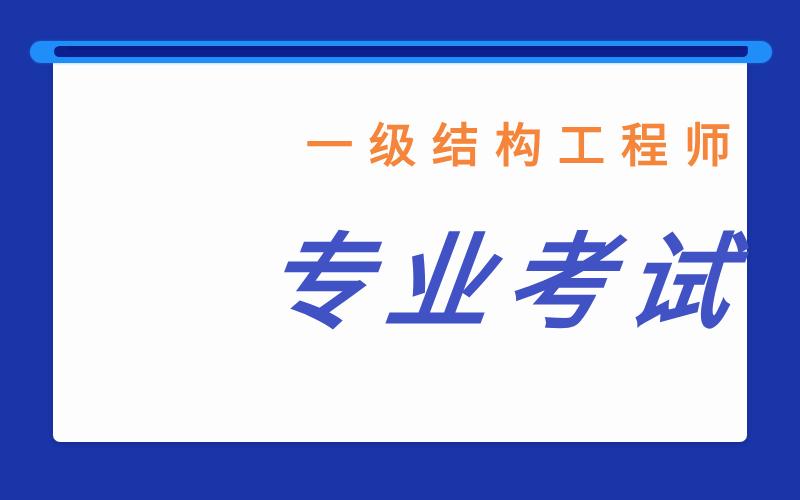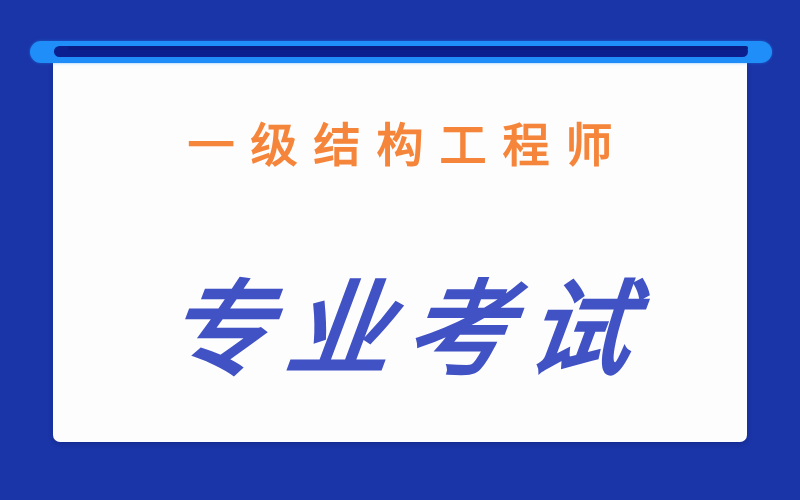--- a/index.html
+++ b/index.html
@@ -71,22 +71,21 @@
 
   
   .headline-wrap {
     position: absolute;
     left: 53px;
     top: 58px;
     width: 694px;
     height: 384px;
     display: flex;
     flex-direction: column;
-    align-items: center;
-    gap: 47px;
+    align-items: flex-end;
   }
 
   .headline-sub {
     margin-top: 64px;
     font-size: 47px;
     line-height: 1;
     font-weight: 700;
     color: #f5853a;
     letter-spacing: 16px;
     text-indent: 16px;

